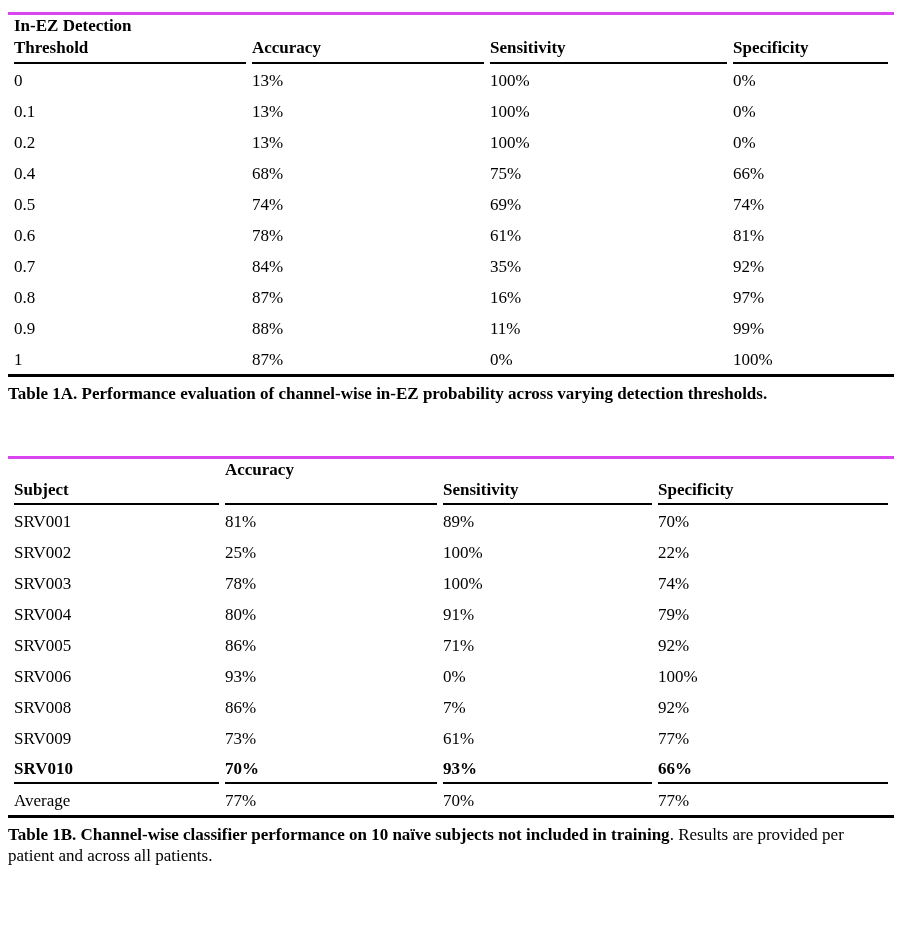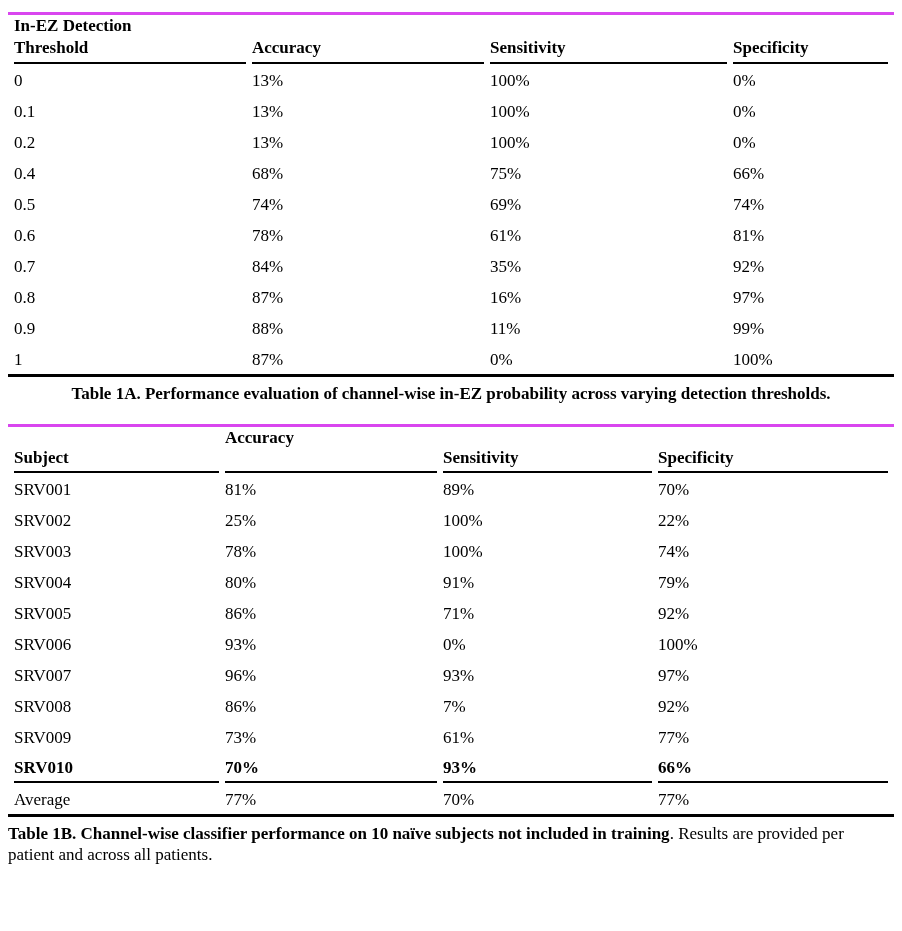--- a/index.html
+++ b/index.html
@@ -43,21 +43,21 @@
   .t1b thead th.raised { vertical-align: top; padding-top: 1px; }
   tbody td { height: 31px; vertical-align: middle; padding-top: 3px; }
   .t1b tbody tr.rule-below td { border-bottom: 2px solid #000; font-weight: bold; }
   .caption {
     width: 886px;
     margin: 6px 0 0 0;
     font-size: 17px;
     line-height: 21px;
   }
   .caption .bold { font-weight: bold; }
-  .caption-1a { margin-bottom: 20px; text-align: center; }
+  .caption-1a { margin-bottom: 52px; }
   .header-line { display: block; }
 </style>
 </head>
 <body>
 
 <table class="data-table t1a">
   <colgroup>
     <col style="width:232px">
       <col style="width:232px">
       <col style="width:237px">
@@ -188,26 +188,20 @@
       <td>71%</td>
       <td>92%</td>
     </tr>
     <tr>
       <td>SRV006</td>
       <td>93%</td>
       <td>0%</td>
       <td>100%</td>
     </tr>
     <tr>
-      <td>SRV007</td>
-      <td>96%</td>
-      <td>93%</td>
-      <td>97%</td>
-    </tr>
-    <tr>
       <td>SRV008</td>
       <td>86%</td>
       <td>7%</td>
       <td>92%</td>
     </tr>
     <tr>
       <td>SRV009</td>
       <td>73%</td>
       <td>61%</td>
       <td>77%</td>

